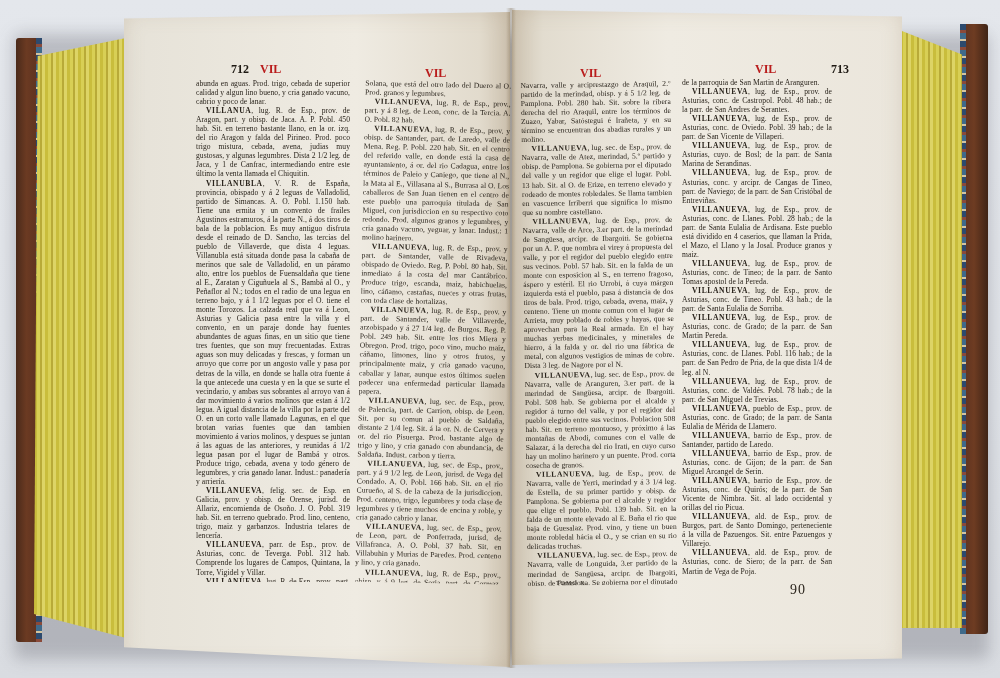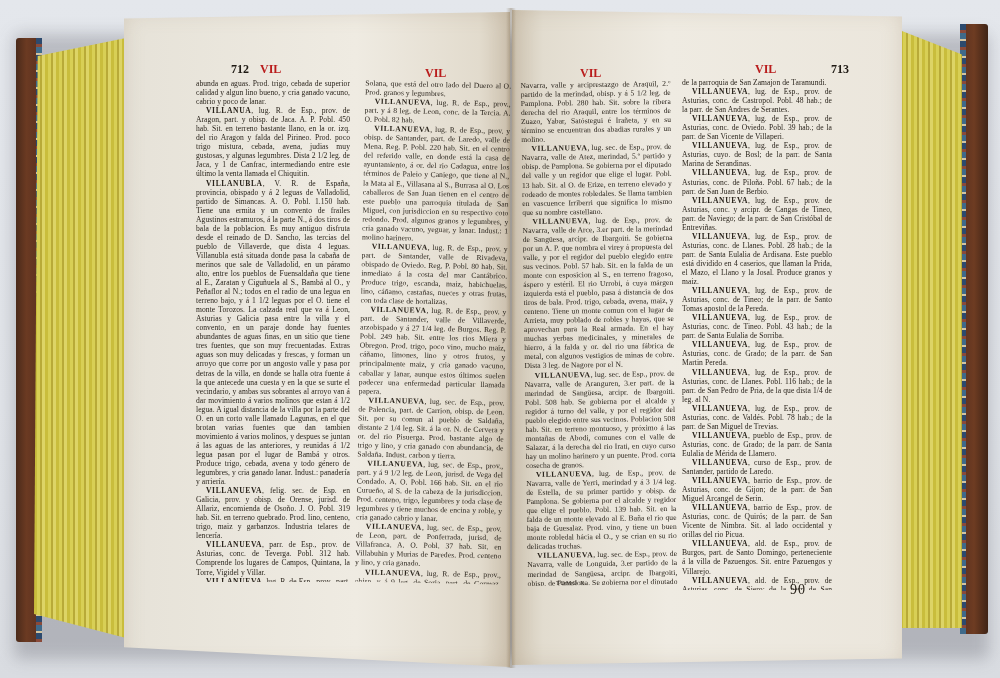--- a/index.html
+++ b/index.html
@@ -100,34 +100,33 @@
   </div>
 <div class="col" id="rc1" style="left:524px;top:80px;width:150px;height:505px;overflow:hidden;transform:rotate(-0.8deg);">
     <p style="text-indent: 0px;"><span>Navarra, valle y arciprestazgo de Araquil, 2.º partido de la merindad, obisp. y á 5 1/2 leg. de Pamplona. Pobl. 280 hab. Sit. sobre la ribera derecha del rio Araquil, entre los términos de Zuazo, Yabar, Satóstegui é Irañeta, y en su término se encuentran dos abadias rurales y un molino.</span></p>
     <p><span class="kw">VILLANUEVA</span><span>, lug. sec. de Esp., prov. de Navarra, valle de Atez, merindad, 5.º partido y obisp. de Pamplona. Se gobierna por el diputado del valle y un regidor que elige el lugar. Pobl. 13 hab. Sit. al O. de Erize, en terreno elevado y rodeado de montes robledales. Se llama tambien en vascuence Irriberri que significa lo mismo que su nombre castellano.</span></p>
     <p><span class="kw">VILLANUEVA</span><span>, lug. de Esp., prov. de Navarra, valle de Arce, 3.er part. de la merindad de Sangüesa, arcipr. de Ibargoiti. Se gobierna por un A. P. que nombra el virey á propuesta del valle, y por el regidor del pueblo elegido entre sus vecinos. Pobl. 57 hab. Sit. en la falda de un monte con esposicion al S., en terreno fragoso, áspero y estéril. El rio Urrobi, á cuya márgen izquierda está el pueblo, pasa á distancia de dos tiros de bala. Prod. trigo, cebada, avena, maiz, y centeno. Tiene un monte comun con el lugar de Arrieta, muy poblado de robles y hayas, que se aprovechan para la Real armada. En el hay muchas yerbas medicinales, y minerales de hierro, á la falda y or. del rio una fábrica de metal, con algunos vestigios de minas de cobre. Dista 3 leg. de Nagore por el N.</span></p>
     <p><span class="kw">VILLANUEVA</span><span>, lug. sec. de Esp., prov. de Navarra, valle de Aranguren, 3.er part. de la merindad de Sangüesa, arcipr. de Ibargoiti. Pobl. 508 hab. Se gobierna por el alcalde y regidor á turno del valle, y por el regidor del pueblo elegido entre sus vecinos. Poblacion 508 hab. Sit. en terreno montuoso, y próximo á las montañas de Abodi, comunes con el valle de Salazar, á la derecha del rio Irati, en cuyo curso hay un molino harinero y un puente. Prod. corta cosecha de granos.</span></p>
     <p><span class="kw">VILLANUEVA</span><span>, lug. de Esp., prov. de Navarra, valle de Yerri, merindad y á 3 1/4 leg. de Estella, de su primer partido y obisp. de Pamplona. Se gobierna por el alcalde y regidor que elige el pueblo. Pobl. 139 hab. Sit. en la falda de un monte elevado al E. Baña el rio que baja de Guesalaz. Prod. vino, y tiene un buen monte robledal hácia el O., y se crian en su rio delicadas truchas.</span></p>
     <p><span class="kw">VILLANUEVA</span><span>, lug. sec. de Esp., prov. de Navarra, valle de Longuida, 3.er partido de la merindad de Sangüesa, arcipr. de Ibargoiti, obisp. de Pamplona. Se gobierna por el diputado del valle, y por el regidor del pueblo elegido entre sus vecinos. Pobl. 38 hab. Sit. en un llano que rodea la vega de Zariquiegui, 1/2 leg. hácia el N. de Aoiz, á la izquierda del rio Irati, en cuyo curso hay un molino harinero. Prod. granos y vino.</span></p>
   </div>
 <div class="col" id="rc2" style="left:682px;top:78px;width:150px;height:512px;overflow:hidden;">
-    <p style="text-indent: 0px;"><span>de la parroquia de San Zamajon de Taramundi.</span></p>
+    <p style="text-indent: 0px;"><span>de la parroquia de San Martin de Aranguren.</span></p>
     <p><span class="kw">VILLANUEVA</span><span>, lug. de Esp., prov. de Asturias, conc. de Castropol. Pobl. 48 hab.; de la parr. de San Andres de Serantes.</span></p>
     <p><span class="kw">VILLANUEVA</span><span>, lug. de Esp., prov. de Asturias, conc. de Oviedo. Pobl. 39 hab.; de la parr. de San Vicente de Villaperi.</span></p>
     <p><span class="kw">VILLANUEVA</span><span>, lug. de Esp., prov. de Asturias, cuyo. de Bosl; de la parr. de Santa Marina de Serandinas.</span></p>
-    <p><span class="kw">VILLANUEVA</span><span>, lug. de Esp., prov. de Asturias, conc. de Piloña. Pobl. 67 hab.; de la parr. de San Juan de Berbio.</span></p>
     <p><span class="kw">VILLANUEVA</span><span>, lug. de Esp., prov. de Asturias, conc. y arcipr. de Cangas de Tineo, parr. de Naviego; de la parr. de San Cristóbal de Entreviñas.</span></p>
     <p><span class="kw">VILLANUEVA</span><span>, lug. de Esp., prov. de Asturias, conc. de Llanes. Pobl. 28 hab.; de la parr. de Santa Eulalia de Ardisana. Este pueblo está dividido en 4 caserios, que llaman la Prida, el Mazo, el Llano y la Josal. Produce granos y maiz.</span></p>
     <p><span class="kw">VILLANUEVA</span><span>, lug. de Esp., prov. de Asturias, conc. de Tineo; de la parr. de Santo Tomas apostol de la Pereda.</span></p>
     <p><span class="kw">VILLANUEVA</span><span>, lug. de Esp., prov. de Asturias, conc. de Tineo. Pobl. 43 hab.; de la parr. de Santa Eulalia de Sorriba.</span></p>
     <p><span class="kw">VILLANUEVA</span><span>, lug. de Esp., prov. de Asturias, conc. de Grado; de la parr. de San Martin Pereda.</span></p>
     <p><span class="kw">VILLANUEVA</span><span>, lug. de Esp., prov. de Asturias, conc. de Llanes. Pobl. 116 hab.; de la parr. de San Pedro de Pria, de la que dista 1/4 de leg. al N.</span></p>
     <p><span class="kw">VILLANUEVA</span><span>, lug. de Esp., prov. de Asturias, conc. de Valdés. Pobl. 78 hab.; de la parr. de San Miguel de Trevias.</span></p>
     <p><span class="kw">VILLANUEVA</span><span>, pueblo de Esp., prov. de Asturias, conc. de Grado; de la parr. de Santa Eulalia de Mérida de Llamero.</span></p>
-    <p><span class="kw">VILLANUEVA</span><span>, curso de Esp., prov. de Santander, partido de Laredo.</span></p>
+    <p><span class="kw">VILLANUEVA</span><span>, barrio de Esp., prov. de Santander, partido de Laredo.</span></p>
     <p><span class="kw">VILLANUEVA</span><span>, barrio de Esp., prov. de Asturias, conc. de Gijon; de la parr. de San Miguel Arcangel de Serin.</span></p>
     <p><span class="kw">VILLANUEVA</span><span>, barrio de Esp., prov. de Asturias, conc. de Quirós; de la parr. de San Vicente de Nimbra. Sit. al lado occidental y orillas del rio Picua.</span></p>
     <p><span class="kw">VILLANUEVA</span><span>, ald. de Esp., prov. de Burgos, part. de Santo Domingo, perteneciente á la villa de Pazuengos. Sit. entre Pazuengos y Villarejo.</span></p>
     <p><span class="kw">VILLANUEVA</span><span>, ald. de Esp., prov. de Asturias, conc. de Siero; de la parr. de San Martin de Vega de Poja.</span></p>
   </div>
 
 <div class="foot" style="left:556px;top:580px;">TOMO X.</div>
 <div class="foot" style="left:790px;top:582px;font-size:14px;">90</div>
 
 </body></html>

